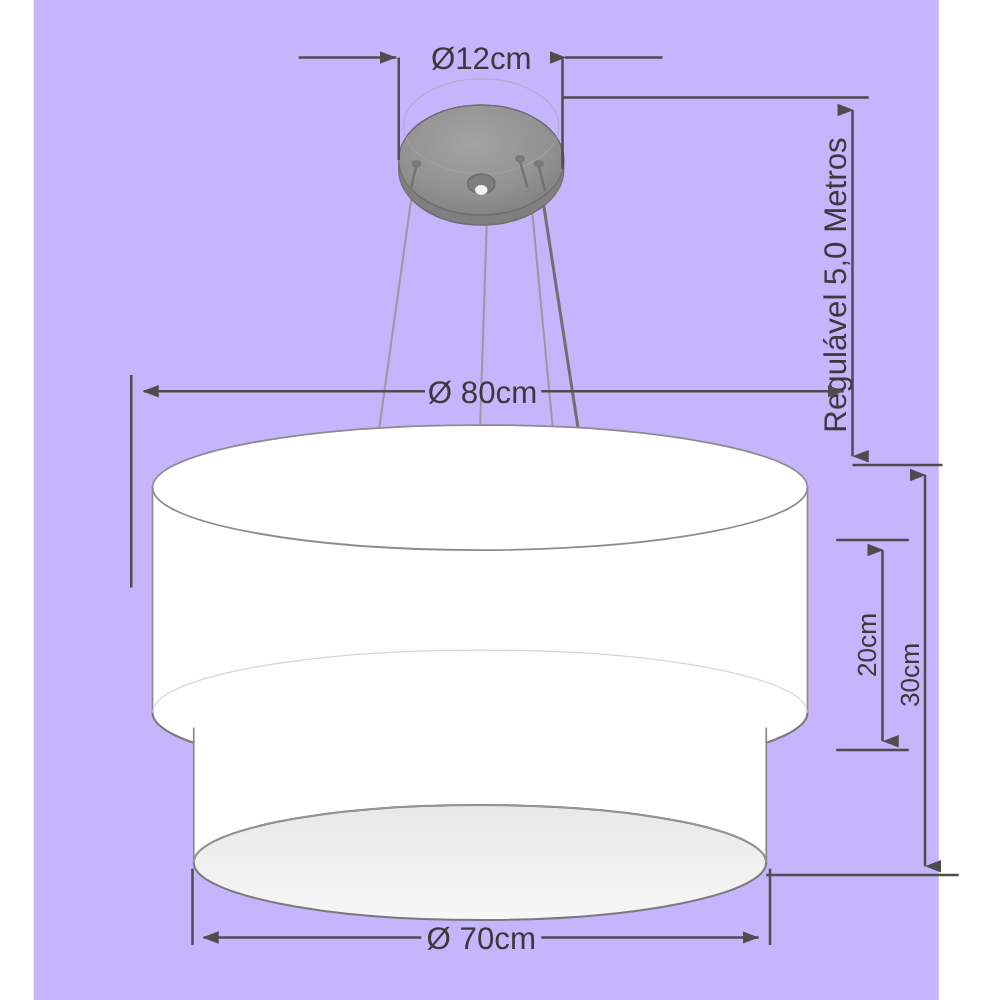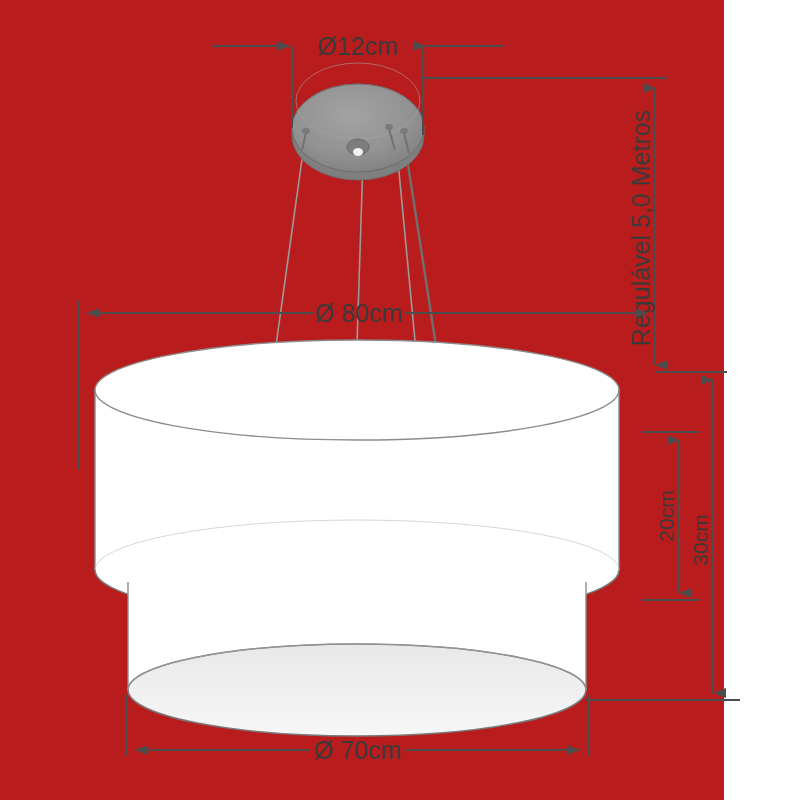--- a/index.html
+++ b/index.html
@@ -11,21 +11,22 @@
   body {
     width: 800px;
     height: 800px;
     font-family: "Liberation Sans", sans-serif;
     overflow: hidden;
   }
   #drawing-root {
     position: relative;
     width: 724px;
     height: 800px;
-    background: #b91c1c;
+    background: #c4b5fd;
+    margin-left: 27px;
   }
   svg#technical-drawing {
     display: block;
     width: 800px;
     height: 800px;
   }
   .dim-text {
     font-family: "Liberation Sans", sans-serif;
     font-size: 25px;
     fill: #3a3a3a;

